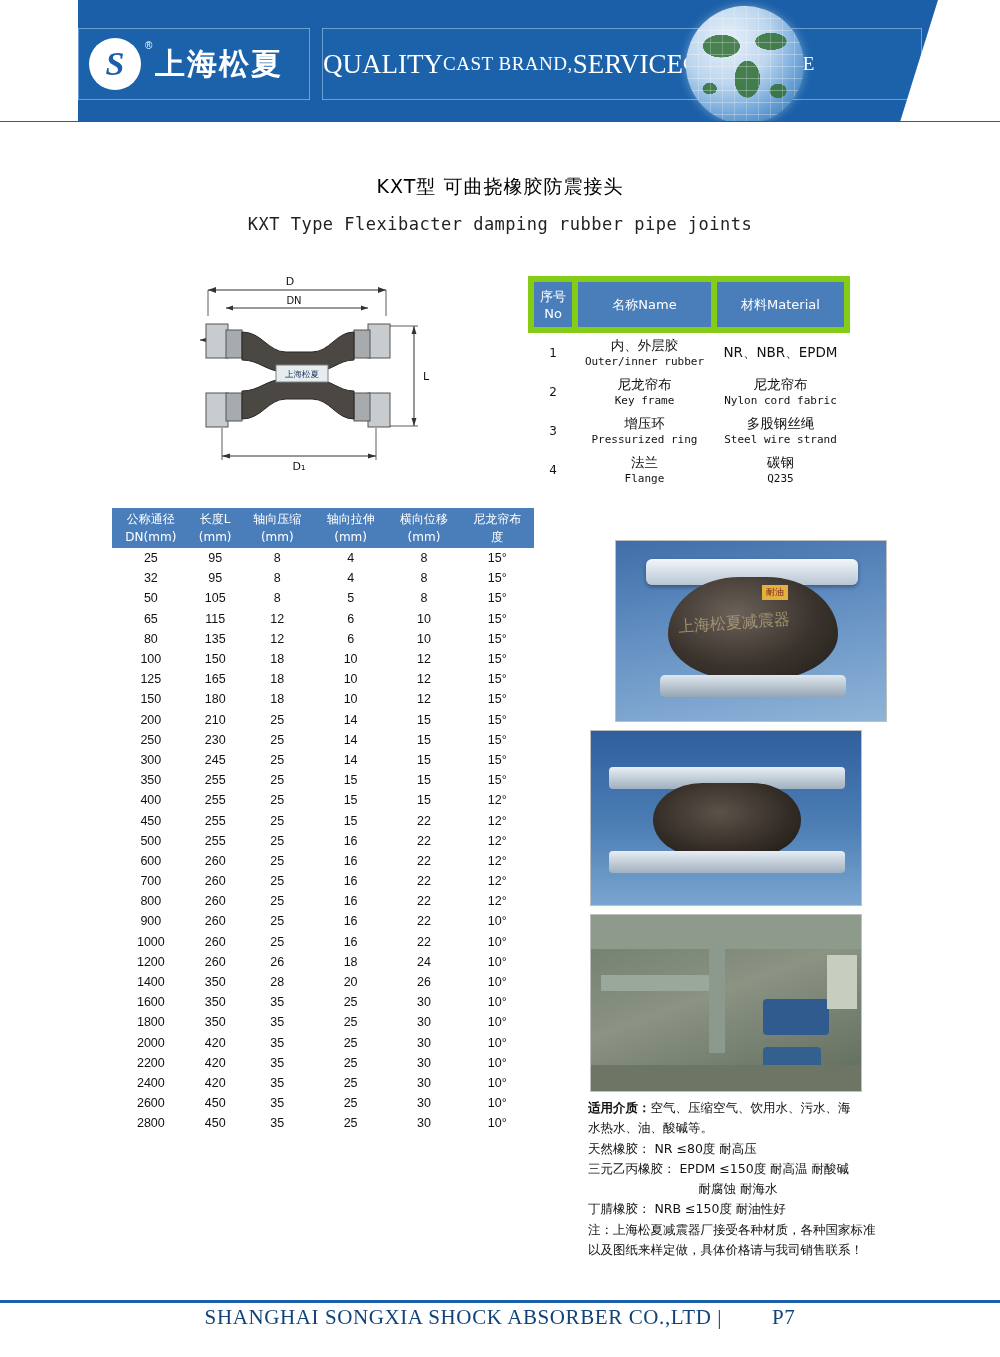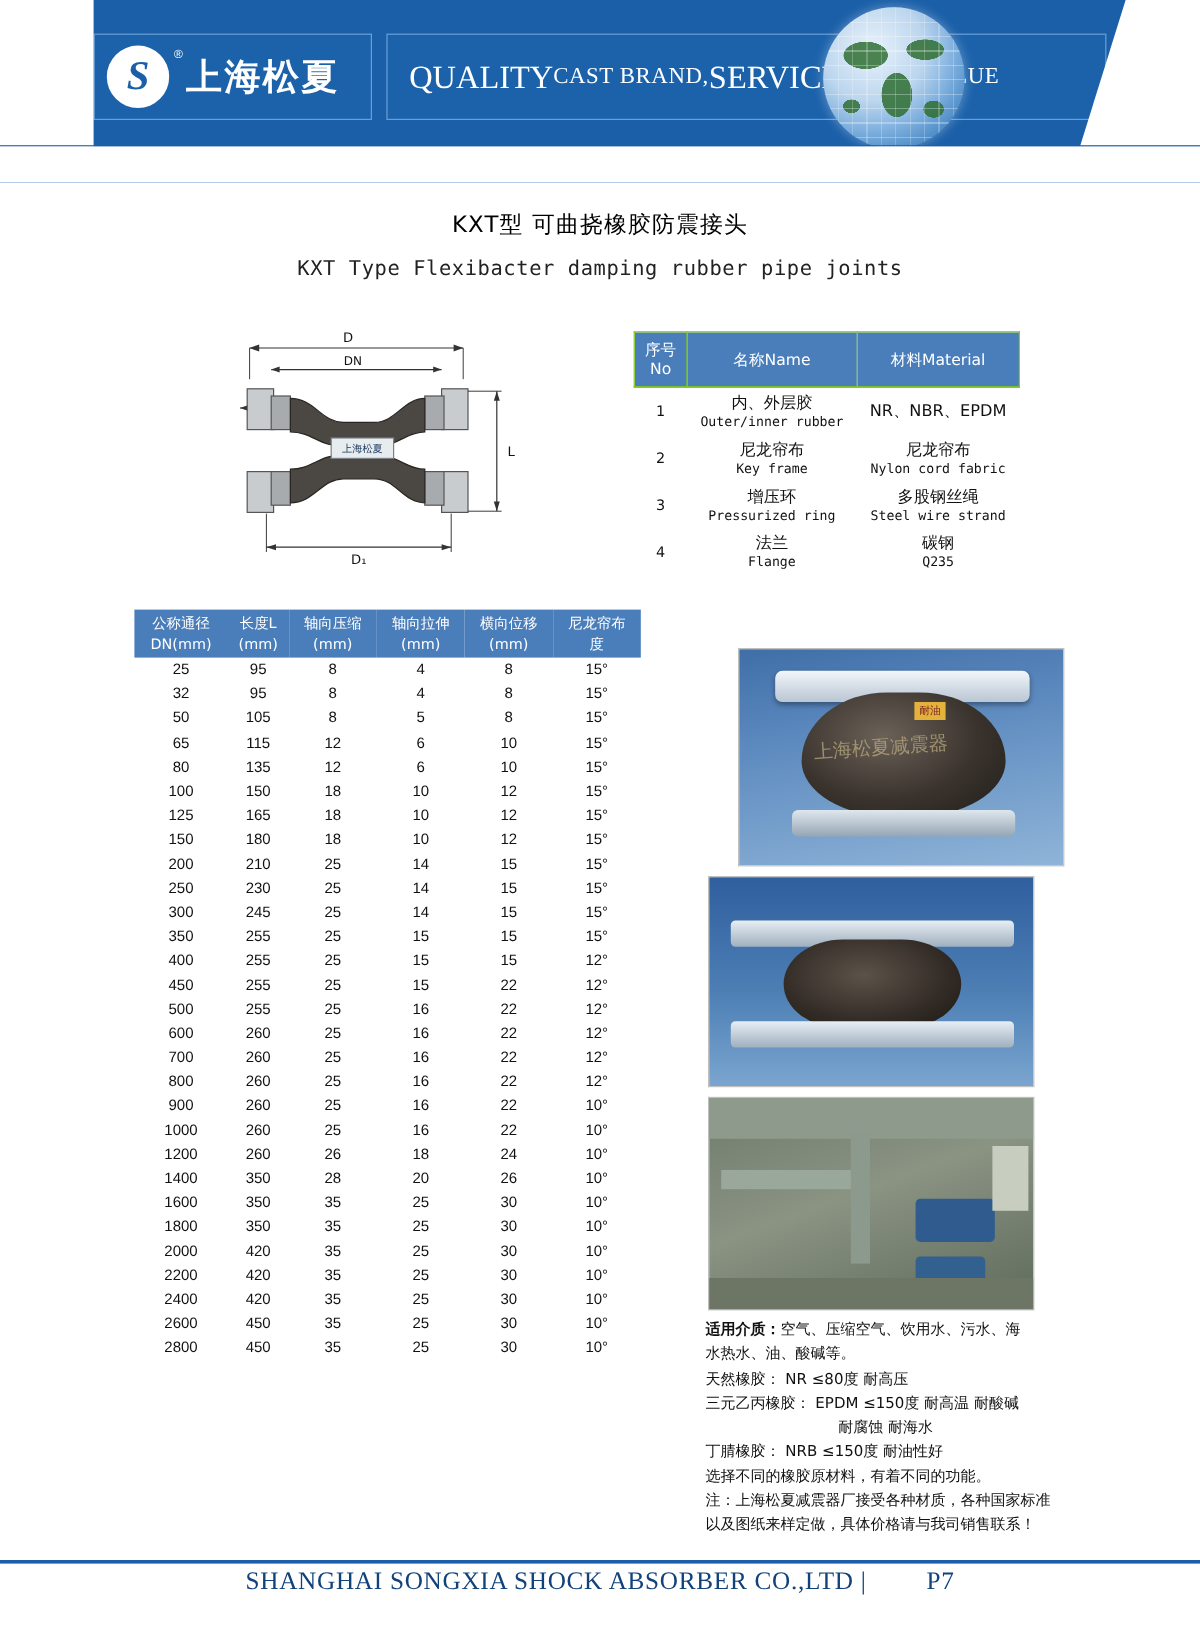--- a/index.html
+++ b/index.html
@@ -63,21 +63,20 @@
     margin-left:14px;
     font-family:"DejaVu Sans", sans-serif;
   }
   .slogan-box {
     position:absolute;
     left:322px; top:0px;
     width:600px; height:72px;
     background:#1b62ab;
     border:1px solid #6b9fd4;
     display:flex; align-items:center;
-    padding-left:18px;
     color:#ffffff;
     font-family:"Liberation Serif", serif;
   }
   .slogan-box .big { font-size:27px; }
   .slogan-box .small { font-size:19px; letter-spacing:0.5px; }
 
   .globe {
     position:absolute;
     right:196px; top:6px;
     width:118px; height:118px;
@@ -160,21 +159,21 @@
     width:322px;
     border-collapse:collapse;
     font-family:"DejaVu Sans", sans-serif;
   }
   .parts-table th {
     background:#4a7ebb;
     color:#ffffff;
     font-weight:normal;
     font-size:13px;
     padding:6px 2px;
-    border:1px solid #84cc16;
+    border:6px solid #84cc16;
   }
   .parts-table td {
     font-size:13px;
     padding:4px 2px;
     text-align:center;
     color:#111;
     border:none;
   }
   .parts-table td.no { width:44px; font-size:12px; }
   .pname-cn { font-size:13.5px; display:block; }
@@ -746,21 +745,20 @@
 
 <div class="notes">
   <span class="ind">
     <b>适用介质：</b><span>空气、压缩空气、饮用水、污水、海</span>
   </span>
   <span class="ind">水热水、油、酸碱等。</span>
   <span class="ind">天然橡胶：  NR  ≤80度  耐高压</span>
   <span class="ind">三元乙丙橡胶：  EPDM  ≤150度  耐高温  耐酸碱</span>
   <span class="ind" style="text-align:center">耐腐蚀  耐海水</span>
   <span class="ind">丁腈橡胶：  NRB  ≤150度  耐油性好</span>
-  <span class="ind">选择不同的橡胶原材料，有着不同的功能。</span>
   <span class="ind">注：上海松夏减震器厂接受各种材质，各种国家标准</span>
   <span class="ind">以及图纸来样定做，具体价格请与我司销售联系！</span>
 </div>
 
 <div class="footer-rule"></div>
 <div class="footer">
   <span>SHANGHAI SONGXIA SHOCK ABSORBER CO.,LTD</span><span> | </span><span class="pg">P7</span>
 </div>
 
 </body></html>

